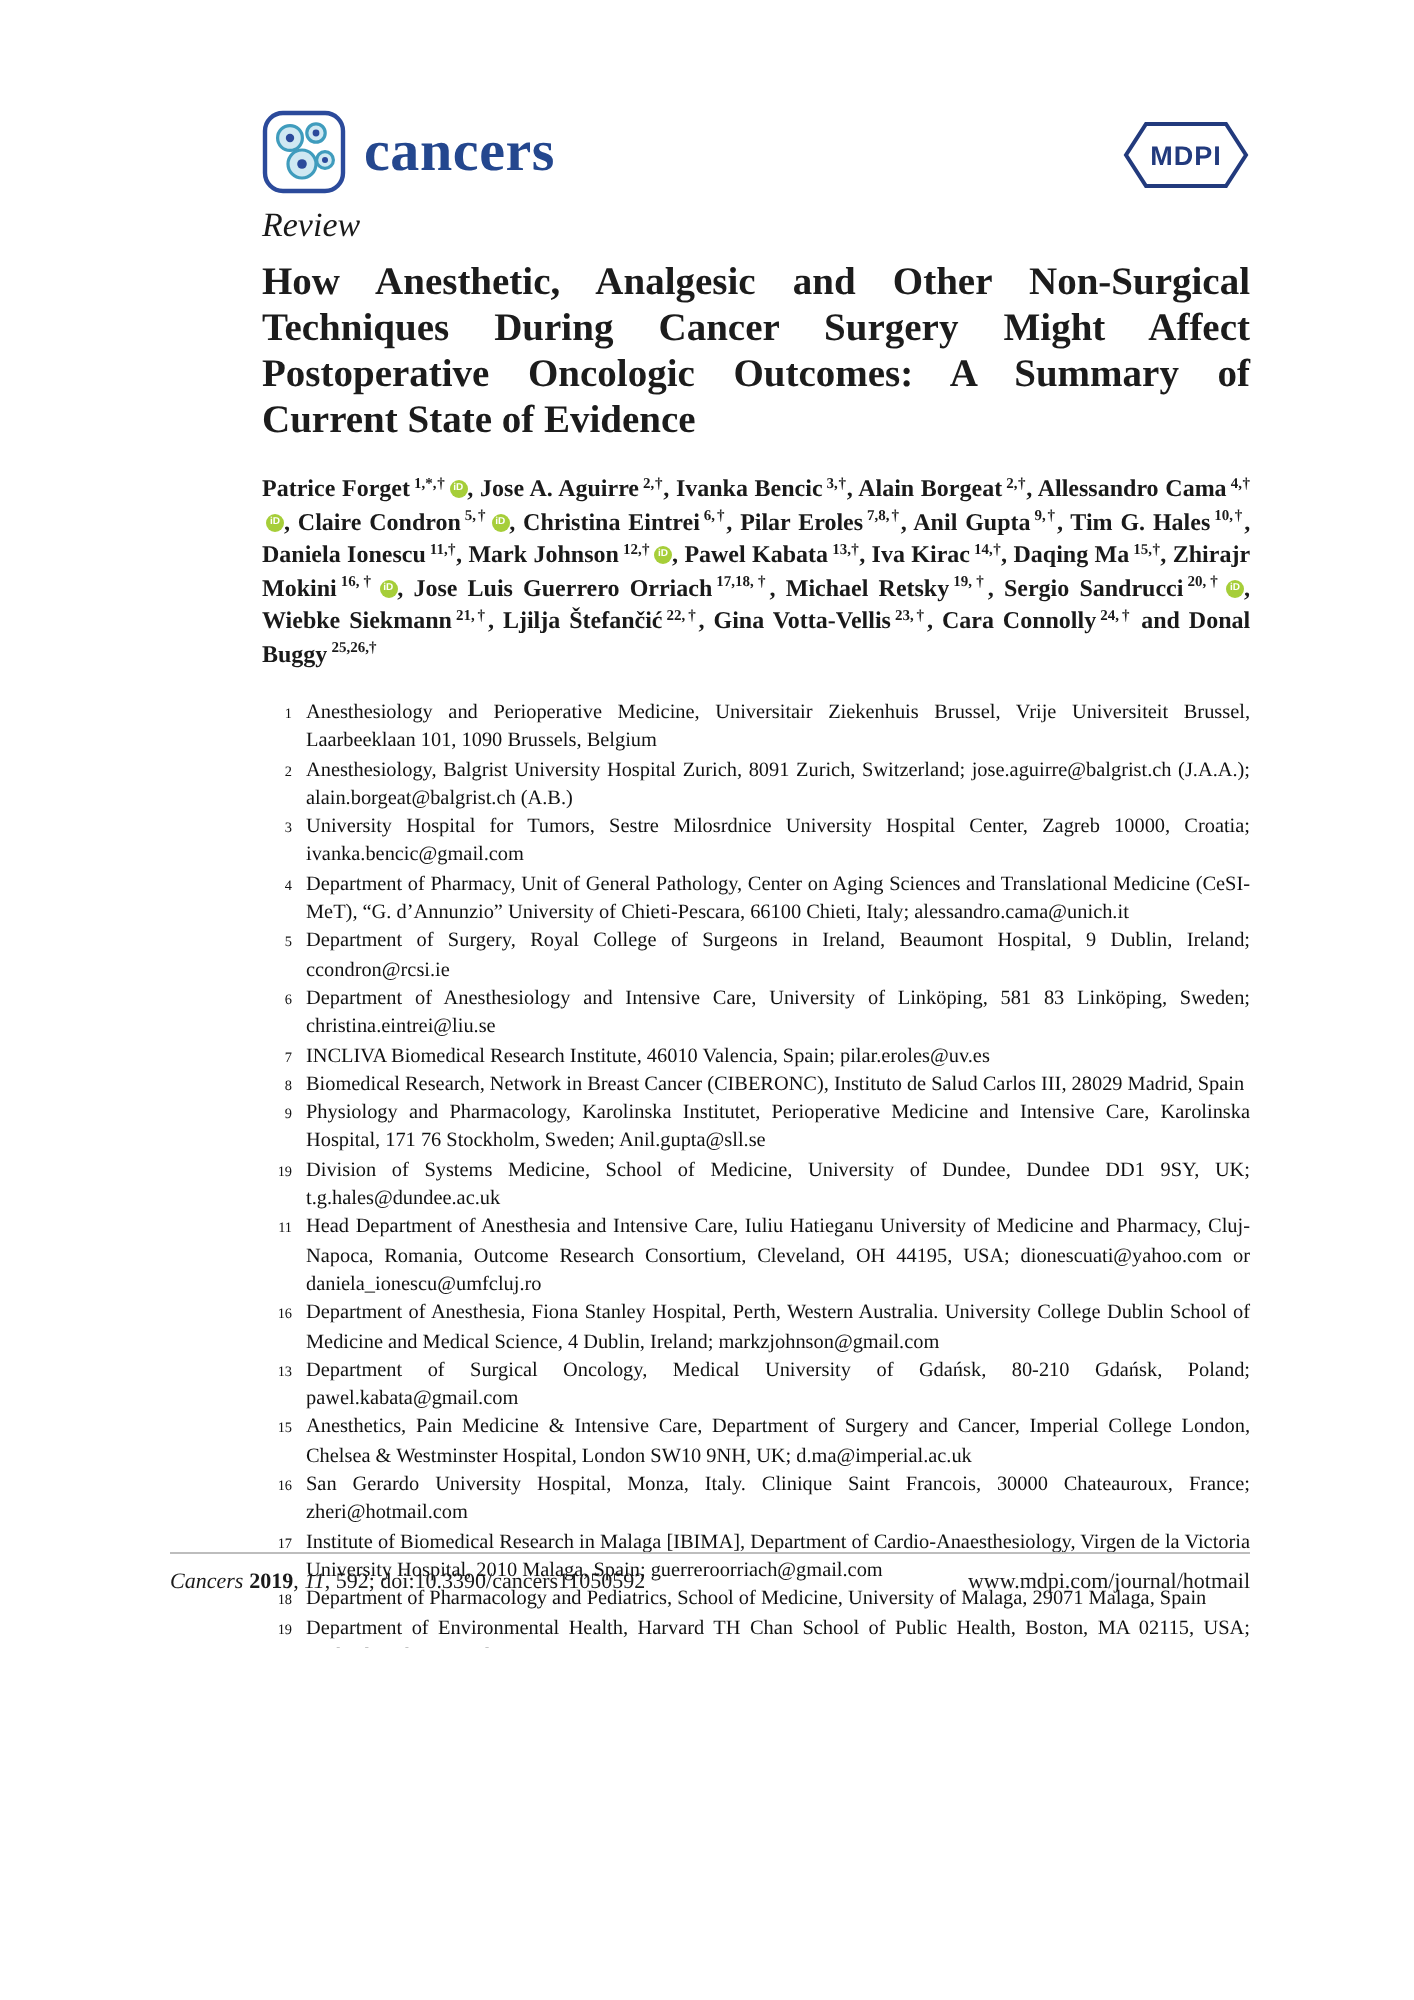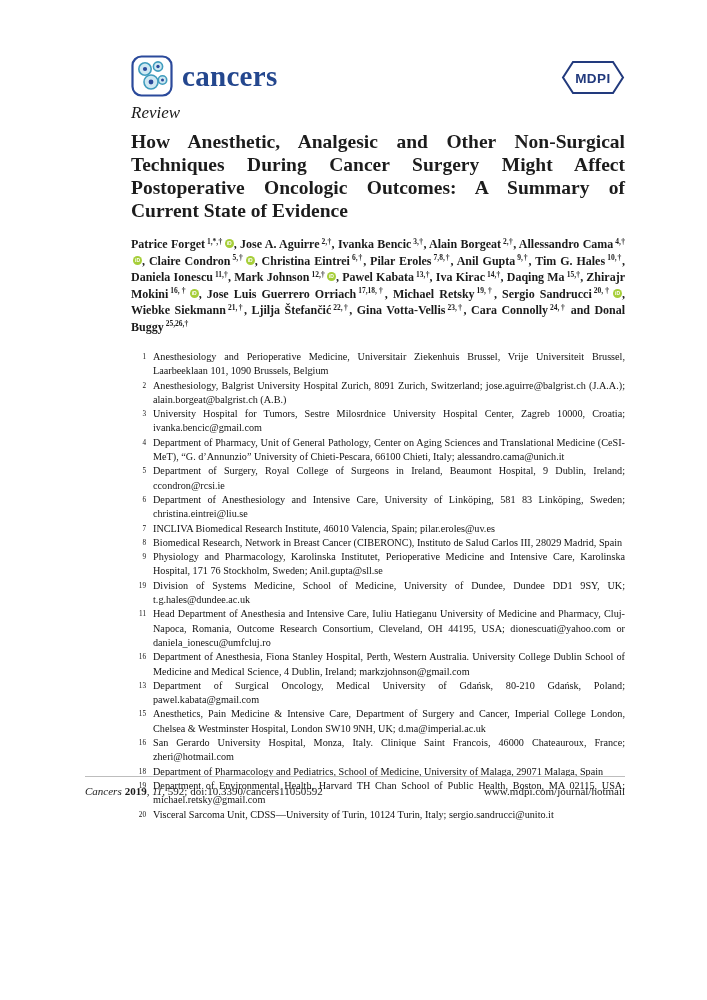--- a/index.html
+++ b/index.html
@@ -143,21 +143,25 @@
         <div class="aff">
           <span class="aff-num">13</span>
           <div class="aff-text">Department of Surgical Oncology, Medical University of Gdańsk, 80-210 Gdańsk, Poland; pawel.kabata@gmail.com</div>
         </div>
         <div class="aff">
           <span class="aff-num">15</span>
           <div class="aff-text">Anesthetics, Pain Medicine &amp; Intensive Care, Department of Surgery and Cancer, Imperial College London, Chelsea &amp; Westminster Hospital, London SW10 9NH, UK; d.ma@imperial.ac.uk</div>
         </div>
         <div class="aff">
           <span class="aff-num">16</span>
-          <div class="aff-text">San Gerardo University Hospital, Monza, Italy. Clinique Saint Francois, 46000 Chateauroux, France; zheri@hotmail.com</div>
+          <div class="aff-text">San Gerardo University Hospital, Monza, Italy. Clinique Saint Francois, 30000 Chateauroux, France; zheri@hotmail.com</div>
+        </div>
+        <div class="aff">
+          <span class="aff-num">17</span>
+          <div class="aff-text">Institute of Biomedical Research in Malaga [IBIMA], Department of Cardio-Anaesthesiology, Virgen de la Victoria University Hospital, 2010 Malaga, Spain; guerreroorriach@gmail.com</div>
         </div>
         <div class="aff">
           <span class="aff-num">18</span>
           <div class="aff-text">Department of Pharmacology and Pediatrics, School of Medicine, University of Malaga, 29071 Malaga, Spain</div>
         </div>
         <div class="aff">
           <span class="aff-num">19</span>
           <div class="aff-text">Department of Environmental Health, Harvard TH Chan School of Public Health, Boston, MA 02115, USA; michael.retsky@gmail.com</div>
         </div>
         <div class="aff last">

